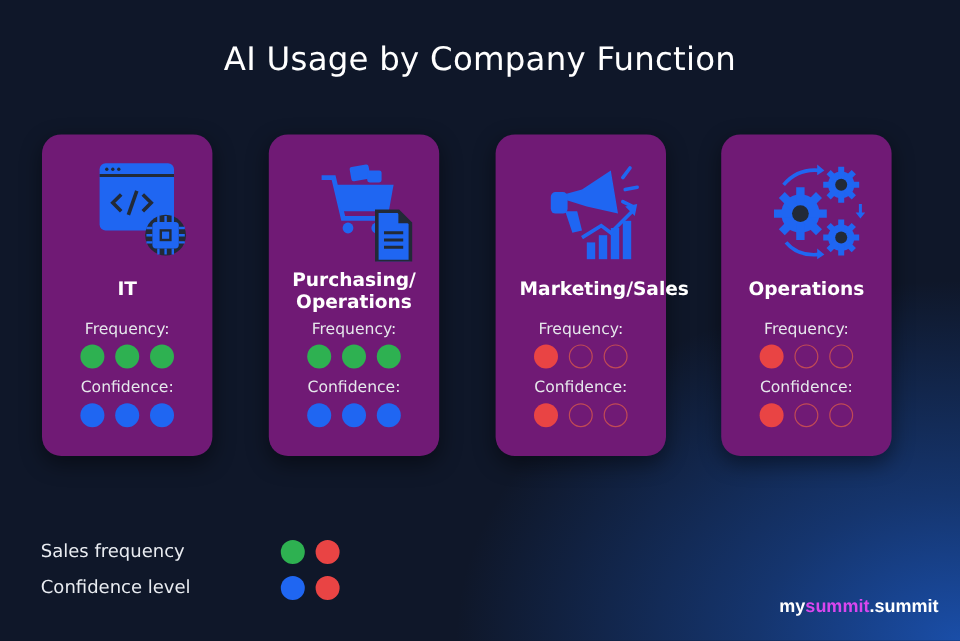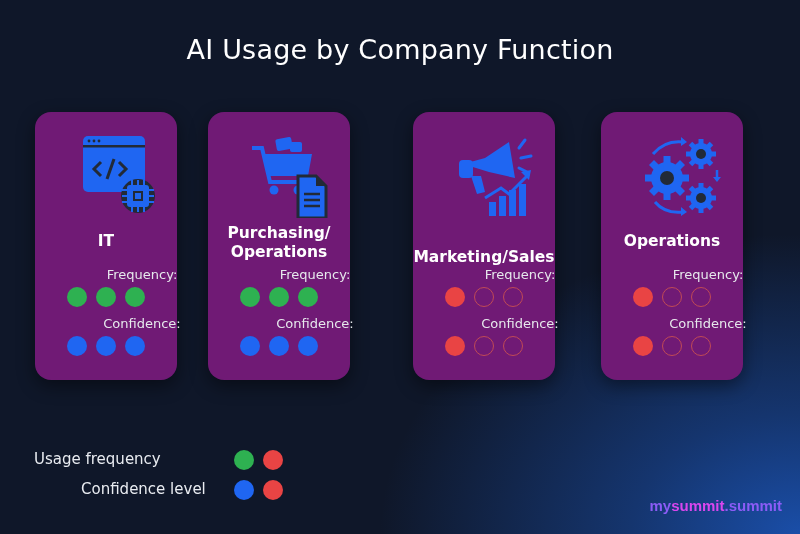--- a/index.html
+++ b/index.html
@@ -19,31 +19,31 @@
   .card {
     position: absolute; top: 112px; width: 142px; height: 268px;
     background: #701a75; border-radius: 16px;
     box-shadow: 0 6px 18px rgba(0,0,0,0.45);
     text-align: center;
   }
   .icon { position: absolute; left: 42px; top: 20px; width: 82px; height: 86px; }
   .card-name {
     position: absolute; left: 0; width: 100%; font-weight: bold; font-size: 15.5px; line-height: 19px;
   }
-  .lbl { position: absolute; left: 0; width: 100%; font-size: 13px; color: #e6e8ec; margin-left: 36px; }
+  .lbl { position: absolute; left: 0; width: 100%; font-size: 13px; color: #e6e8ec; }
   .dots { position: absolute; left: 0; width: 100%; display: flex; justify-content: center; gap: 9px; }
   .dot { width: 20px; height: 20px; border-radius: 50%; }
   .dot.green { background: #2eb151; }
   .dot.blue { background: #1f66f2; }
   .dot.red { background: #e94444; }
   .dot.empty { border: 1.3px solid #c04a55; background: transparent; }
   .legend-row { position: absolute; left: 34px; font-size: 15px; color: #e9ecf1; }
   .legend-dot { position: absolute; width: 20px; height: 20px; border-radius: 50%; }
   .brand { position: absolute; right: 18px; top: 497px; font-size: 15px; font-weight: bold; font-family: "Liberation Sans", sans-serif; }
-  .brand .my, .brand .sch { color: #8b5cf6; margin-top: 12px; }
+  .brand .my, .brand .sch { color: #ffffff; margin-top: 12px; }
   .brand .sum { color: #d946ef; }
 </style>
 </head>
 <body>
 
 <div class="title">AI Usage by Company Function</div>
 
 <div class="card" style="left:35px;">
   <svg class="icon" viewBox="0 0 82 86">
     <rect x="6" y="4" width="62" height="56" rx="5" fill="#1f66f2"></rect>
@@ -81,21 +81,21 @@
     <span class="dot green"></span>
   </div>
   <div class="lbl" style="top:204px;">Confidence:</div>
   <div class="dots" style="top:224px;">
     <span class="dot blue"></span>
     <span class="dot blue"></span>
     <span class="dot blue"></span>
   </div>
 </div>
 
-<div class="card" style="left:208px;padding-left:40px;">
+<div class="card" style="left:224px;padding-left:40px;">
   <svg class="icon" viewBox="0 0 82 86">
     <path d="M2 16 L12 16 L20 50 L52 50" stroke="#1f66f2" stroke-width="4" fill="none"></path>
     <path d="M13 22 L62 22 L58 44 L18 44 Z" fill="#1f66f2"></path>
     <rect x="26" y="6" width="16" height="12" rx="2" transform="rotate(-10 34 12)" fill="#1f66f2"></rect>
     <rect x="40" y="10" width="12" height="10" rx="2" fill="#1f66f2"></rect>
     <circle cx="24" cy="58" r="4.5" fill="#1f66f2"></circle>
     <circle cx="48" cy="58" r="4.5" fill="#1f66f2"></circle>
     <path d="M48 44 L66 44 L76 54 L76 86 L48 86 Z" fill="#1f66f2" stroke="#222a37" stroke-width="3"></path>
     <path d="M66 44 L66 54 L76 54" fill="#222a37"></path>
     <g stroke="#222a37" stroke-width="2.5">
@@ -132,21 +132,21 @@
         <line x1="66" y1="26" x2="76" y2="24"></line>
         <line x1="64" y1="36" x2="72" y2="40"></line>
     </g>
     <rect x="34" y="70" width="7" height="14" fill="#1f66f2"></rect>
     <rect x="44" y="64" width="7" height="20" fill="#1f66f2"></rect>
     <rect x="54" y="58" width="7" height="26" fill="#1f66f2"></rect>
     <rect x="64" y="52" width="7" height="32" fill="#1f66f2"></rect>
     <path d="M30 66 L46 56 L54 62 L74 42" stroke="#1f66f2" stroke-width="3" fill="none"></path>
     <path d="M66 40 L76 38 L74 48 Z" fill="#1f66f2"></path>
   </svg>
-  <div class="card-name" style="top:136px;">Marketing/Sales</div>
+  <div class="card-name" style="top:120px;padding-left:20px;">Marketing/Sales</div>
   <div class="lbl" style="top:155px;">Frequency:</div>
   <div class="dots" style="top:175px;">
     <span class="dot red"></span>
     <span class="dot empty"></span>
     <span class="dot empty"></span>
   </div>
   <div class="lbl" style="top:204px;">Confidence:</div>
   <div class="dots" style="top:224px;">
     <span class="dot red"></span>
     <span class="dot empty"></span>
@@ -198,23 +198,23 @@
   </div>
   <div class="lbl" style="top:204px;">Confidence:</div>
   <div class="dots" style="top:224px;">
     <span class="dot red"></span>
     <span class="dot empty"></span>
     <span class="dot empty"></span>
   </div>
 </div>
 
 <div>
-  <div class="legend-row" style="top:450px;">Usage frequency</div>
+  <div class="legend-row" style="top:450px;">Sales frequency</div>
   <span class="legend-dot" style="left:234px; top:450px; background:#2eb151;"></span>
   <span class="legend-dot" style="left:263px; top:450px; background:#e94444;"></span>
-  <div class="legend-row" style="top:480px;margin-left:47px;">Confidence level</div>
+  <div class="legend-row" style="top:480px;">Confidence level</div>
   <span class="legend-dot" style="left:234px; top:480px; background:#1f66f2;"></span>
   <span class="legend-dot" style="left:263px; top:480px; background:#e94444;"></span>
 </div>
 
 <div class="brand">
   <span class="my">my</span><span class="sum">summit</span><span class="sch">.summit</span>
 </div>
 
 </body></html>

